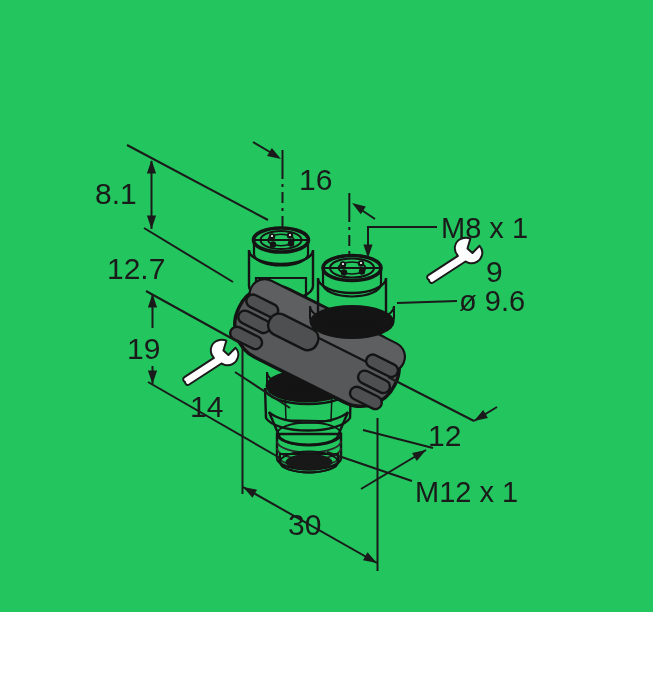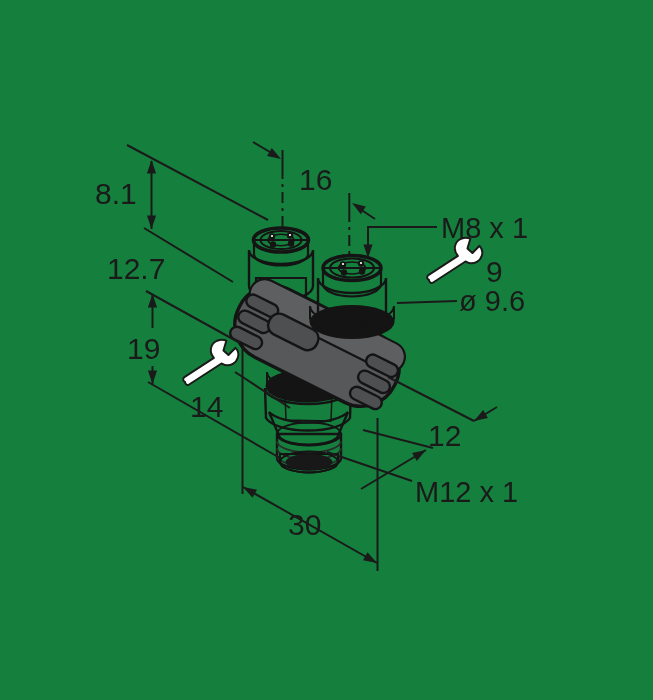--- a/index.html
+++ b/index.html
@@ -1,16 +1,16 @@
 <!DOCTYPE html>
 <html><head>
 <meta charset="utf-8">
 <style>
   html,body{margin:0;padding:0;background:#ffffff;}
-  .stage{position:relative;width:653px;height:700px;background:#15803d;overflow:hidden;
+  .stage{position:relative;width:653px;height:612px;background:#22c55e;overflow:hidden;
          font-family:"Liberation Sans", sans-serif;}
   svg{position:absolute;left:0;top:0;}
   text{fill:#1a1a1a;font-family:"Liberation Sans", sans-serif;}
   .dim-text{font-size:30px;}
   .spec-text{font-size:29px;}
   .thin{stroke:#1a1a1a;stroke-width:2;fill:none;}
   .cline{stroke:#1a1a1a;stroke-width:2;fill:none;stroke-dasharray:11 5 3 5;}
   .arr{fill:#1a1a1a;stroke:none;}
   .outline{stroke:#141414;fill:none;}
 </style>

